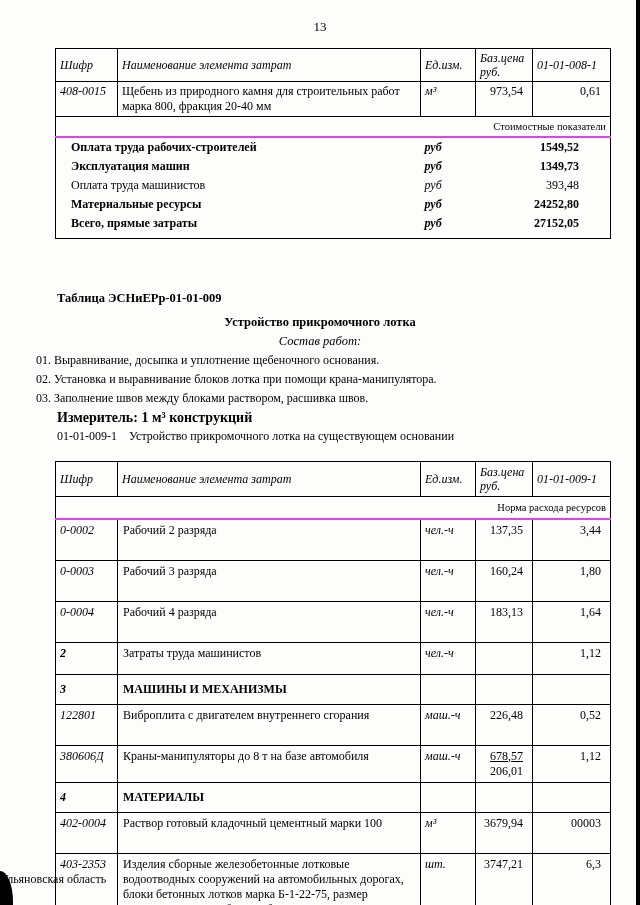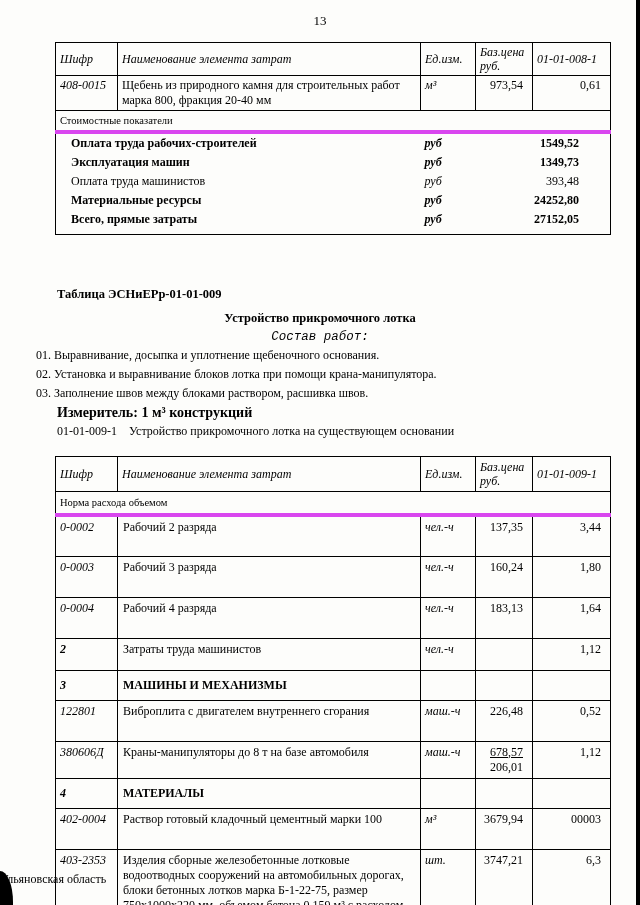--- a/index.html
+++ b/index.html
@@ -5,21 +5,21 @@
   * { box-sizing: border-box; }
   html, body { margin: 0; padding: 0; }
   body {
     width: 640px; height: 905px;
     background: #fdfdfb;
     color: #000;
     font-family: "Liberation Serif", serif;
     position: relative;
     overflow: hidden;
   }
-  .page-num { padding-top: 13px; text-align: center; font-size: 13px; }
+  .page-num { padding-top: 19px; text-align: center; font-size: 13px; }
 
   
   .t {
     border-collapse: collapse;
     table-layout: fixed;
     width: 555px;
     margin-left: 55px;
     font-size: 12px;
     border: 1.4px solid #000;
   }
@@ -27,33 +27,33 @@
   .b { border: 1px solid #000; }
   .c { text-align: left; font-style: italic; }
   .r { text-align: right; padding-right: 9px !important; }
   .top { vertical-align: top; }
   .bold { font-weight: bold; }
   .pre { white-space: pre-line; }
 
   .t1 { margin-top: 13px; }
   .hrow td { height: 33px; vertical-align: middle; line-height: 14px; }
   .note {
-    text-align: left; font-size: 10.5px; height: 17px;
-    padding: 1px 7px; border-bottom: 4px solid #d946ef;
+    text-align: right; font-size: 10.5px; height: 17px;
+    padding: 1px 7px; border-bottom: 2px solid #d946ef;
     line-height: 13px; vertical-align: middle;
   }
   .crow td { line-height: 19px; padding: 0 4px; }
   .clbl { padding-left: 15px !important; }
   .cval { text-align: right; padding-right: 31px !important; }
   .crow-last td { padding-bottom: 5px; }
 
   
   .tbl-label { margin: 52px 0 0 57px; font-weight: bold; font-size: 12.5px; }
   .work-title { text-align: center; font-weight: bold; font-size: 12.5px; margin-top: 9px; }
-  .works-label { text-align: center; font-style: italic; font-size: 12.5px; margin-top: 4px; font-family: Liberation Mono, monospace; }
+  .works-label { text-align: center; font-style: italic; font-size: 12.5px; margin-top: 4px; }
   .works { margin-top: 2px; }
   .work-item { margin-left: 36px; font-size: 12px; line-height: 19px; }
   .measure { margin-left: 57px; font-weight: bold; font-size: 14px; line-height: 19px; }
   .norm-line { margin-left: 57px; font-size: 12px; line-height: 19px; }
   .norm-code { margin-right: 12px; }
 
   .t2 { margin-top: 15px; }
   .t2 td { vertical-align: top; padding: 3px 4px; }
   .t2 .hrow td { vertical-align: middle; }
   .t2 .name { padding-left: 5px; }
@@ -157,21 +157,21 @@
   <tbody>
   <tr class="hrow">
     <td class="b c">Шифр</td>
     <td class="b c">Наименование элемента затрат</td>
     <td class="b c">Ед.изм.</td>
     <td class="b c pre">Баз.цена
 руб.</td>
     <td class="b c">01-01-009-1</td>
   </tr>
   <tr>
-    <td colspan="5" class="note">Норма расхода объемом</td>
+    <td colspan="5" class="note">Норма расхода ресурсов</td>
   </tr>
   <tr class="r25">
     <td class="b c">0-0002</td>
     <td class="b name">Рабочий 2 разряда</td>
     <td class="b c">чел.-ч</td>
     <td class="b r">137,35</td>
     <td class="b r">3,44</td>
   </tr>
   <tr class="r25">
     <td class="b c">0-0003</td>

